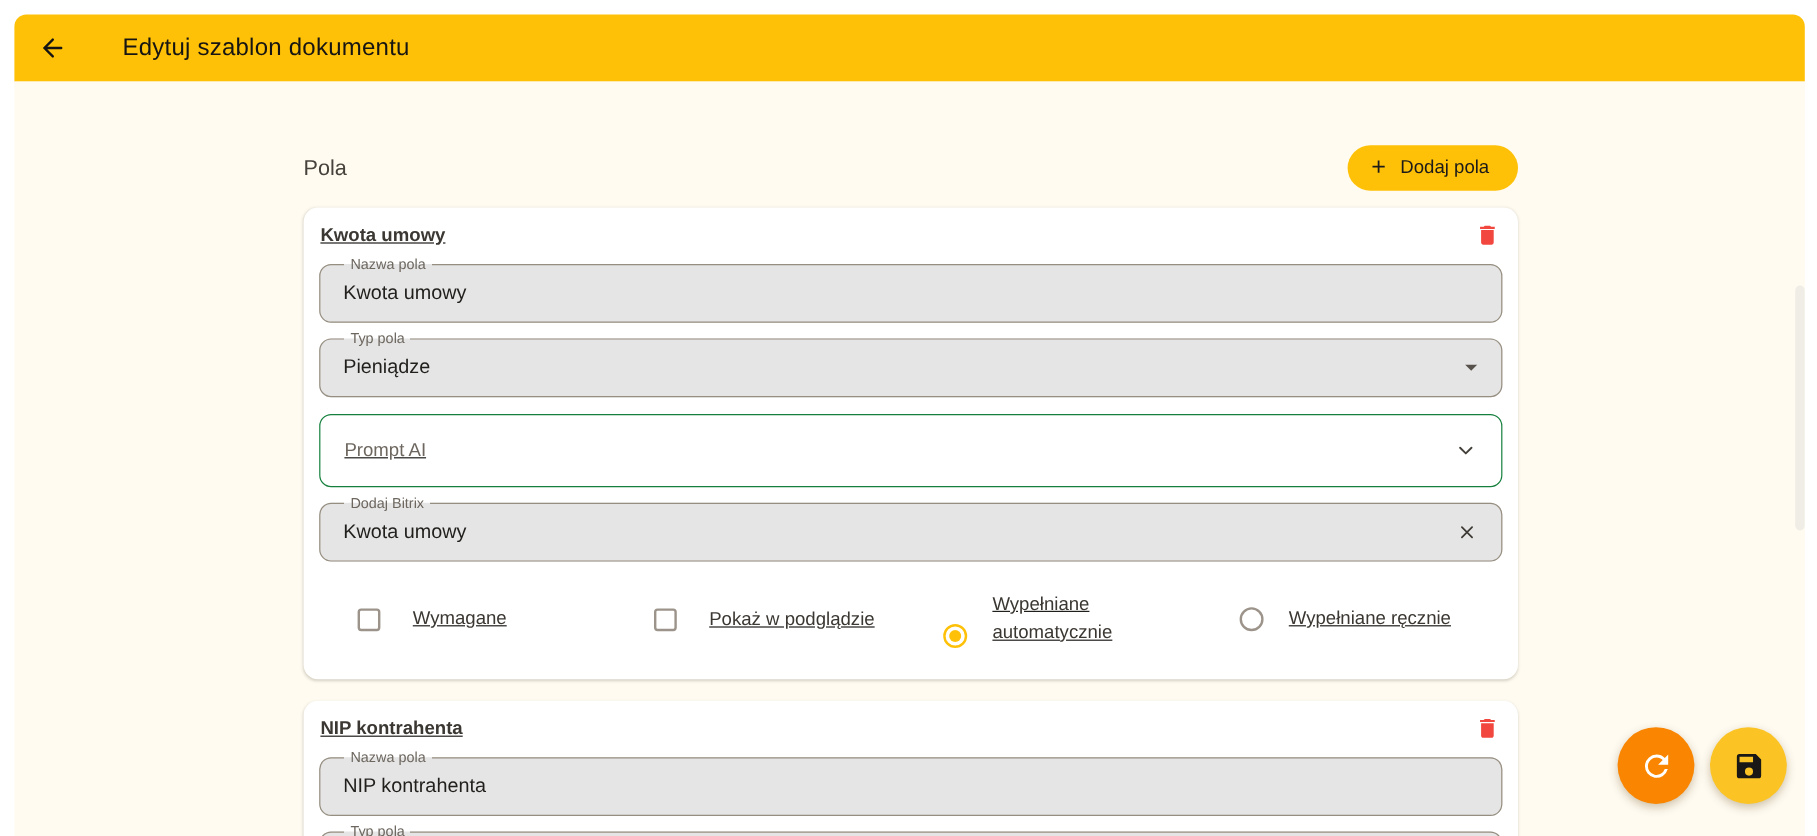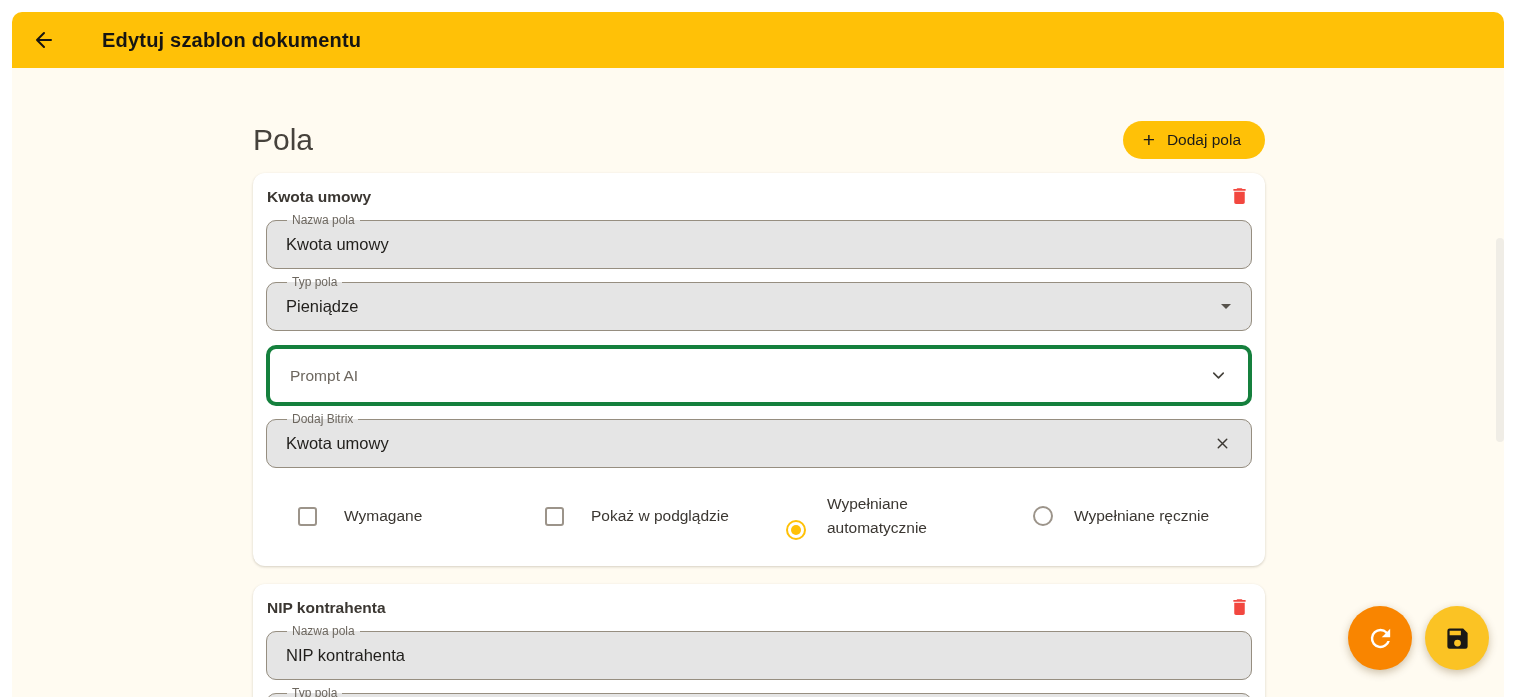--- a/index.html
+++ b/index.html
@@ -8,40 +8,41 @@
 
   .app { position:absolute; left:12px; right:10px; top:12px; bottom:0; }
 
   
   .topbar {
     height:56px; background:#FFC107; border-radius:10px 10px 0 0;
     display:flex; align-items:center; padding:0 20px;
   }
   .back-btn { width:40px; height:40px; display:flex; align-items:center; justify-content:center;
     border:none; background:transparent; cursor:pointer; margin-left:-8px; }
-  .topbar h1 { font-size:20px; font-weight:700; color:#161513; margin-left:38px; letter-spacing:.2px; }
+  .topbar h1 { font-size:20px; font-weight:400; color:#161513; margin-left:38px; letter-spacing:.2px; }
 
   
   .main { position:relative; height:629px; background:#FFFBF1; overflow:hidden; }
   .content { width:1012px; margin:0 0 0 241px; padding-top:53px; }
 
   .section-row { display:flex; align-items:center; justify-content:space-between; height:38px; }
-  .section-title { font-size:30px; font-weight:400; color:#46423C; }
+  .section-title { font-size:18px; font-weight:400; color:#46423C; }
   .add-btn {
     height:38px; border:none; border-radius:19px; background:#FFC107; cursor:pointer;
     display:flex; align-items:center; gap:12px; padding:0 24px 0 20px;
     font-family:inherit; font-size:15.5px; font-weight:500; color:#1C1B1A;
   }
   .add-btn .plus { font-size:21px; font-weight:400; line-height:1; margin-top:-2px; }
 
   
   .card {
     background:#ffffff; border-radius:12px; margin-top:14px;
     box-shadow:0 1px 3px rgba(60,50,30,.14), 0 1px 2px rgba(60,50,30,.08);
     padding:14px 13px 25px 13px;
+    text-decoration:underline;
   }
   .card + .card { margin-top:18px; }
   .card-head { display:flex; align-items:flex-start; justify-content:space-between; padding:0 2px 0 1px; }
   .card-title { font-size:15.5px; font-weight:700; color:#3B3732; padding-top:1px; }
   .trash-btn { border:none; background:transparent; cursor:pointer; padding:0; margin-top:-2px; }
 
   
   .field { position:relative; height:49px; margin-top:13px; background:#e5e5e5; border-radius:10px; }
   .field fieldset {
     position:absolute; inset:-5px 0 0 0; border:1px solid #968E80; border-radius:10px;
@@ -58,29 +59,29 @@
   }
   .field .clear-btn, .accordion .chev {
     position:absolute; right:14px; top:50%; transform:translateY(-50%);
     width:32px; height:32px; display:flex; align-items:center; justify-content:center;
     border:none; background:transparent; cursor:pointer;
   }
   .field.select { cursor:pointer; }
 
   .accordion {
     position:relative; height:61px; margin-top:14px; background:#ffffff;
-    border:4px solid #15803d; border-radius:10px; display:flex; align-items:center;
+    border:1px solid #15803d; border-radius:10px; display:flex; align-items:center;
     padding:0 20px; cursor:pointer;
   }
   .accordion .acc-label { font-size:15.5px; color:#6D675F; }
 
   
   .opt-row { display:flex; align-items:center; margin-top:23px; min-height:50px; padding-left:32px; }
   .opt-item { display:flex; align-items:center; }
-  .opt-item.w1 { width:247px;align-items:center; } .opt-item.w2 { width:241px; } .opt-item.w3 { width:247px;align-items:flex-end; }
+  .opt-item.w1 { width:247px;align-items:center; } .opt-item.w2 { width:241px;align-items:flex-end; } .opt-item.w3 { width:247px;align-items:flex-end; }
   .opt-label { font-size:15.5px; color:#3B3732; white-space:nowrap; }
   .opt-label.wrap { white-space:normal; max-width:142px; line-height:1.55; }
   .checkbox {
     width:19px; height:19px; border:2px solid #9C948A; border-radius:3px; background:#fff;
     margin-right:27px; cursor:pointer; flex:none;
   }
   .radio {
     width:20px; height:20px; border:2px solid #9C948A; border-radius:50%; background:#fff;
     margin-right:21px; cursor:pointer; flex:none; position:relative;
   }

